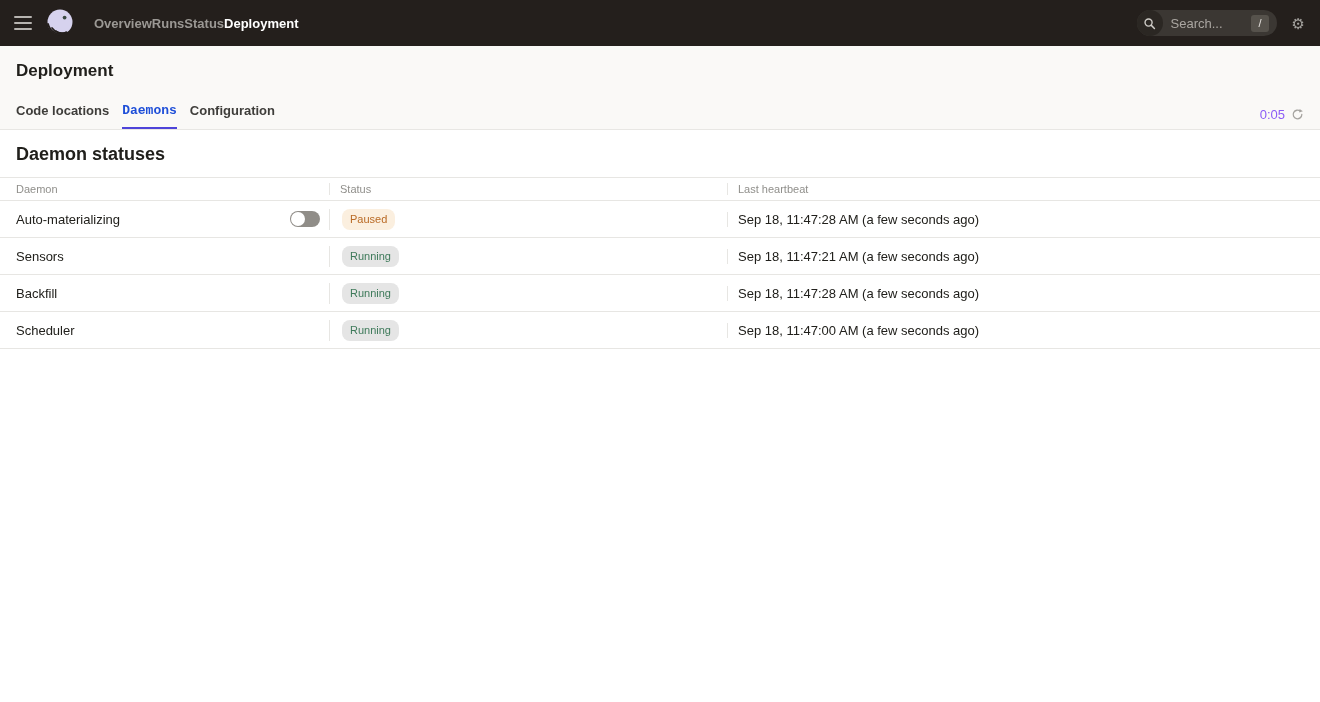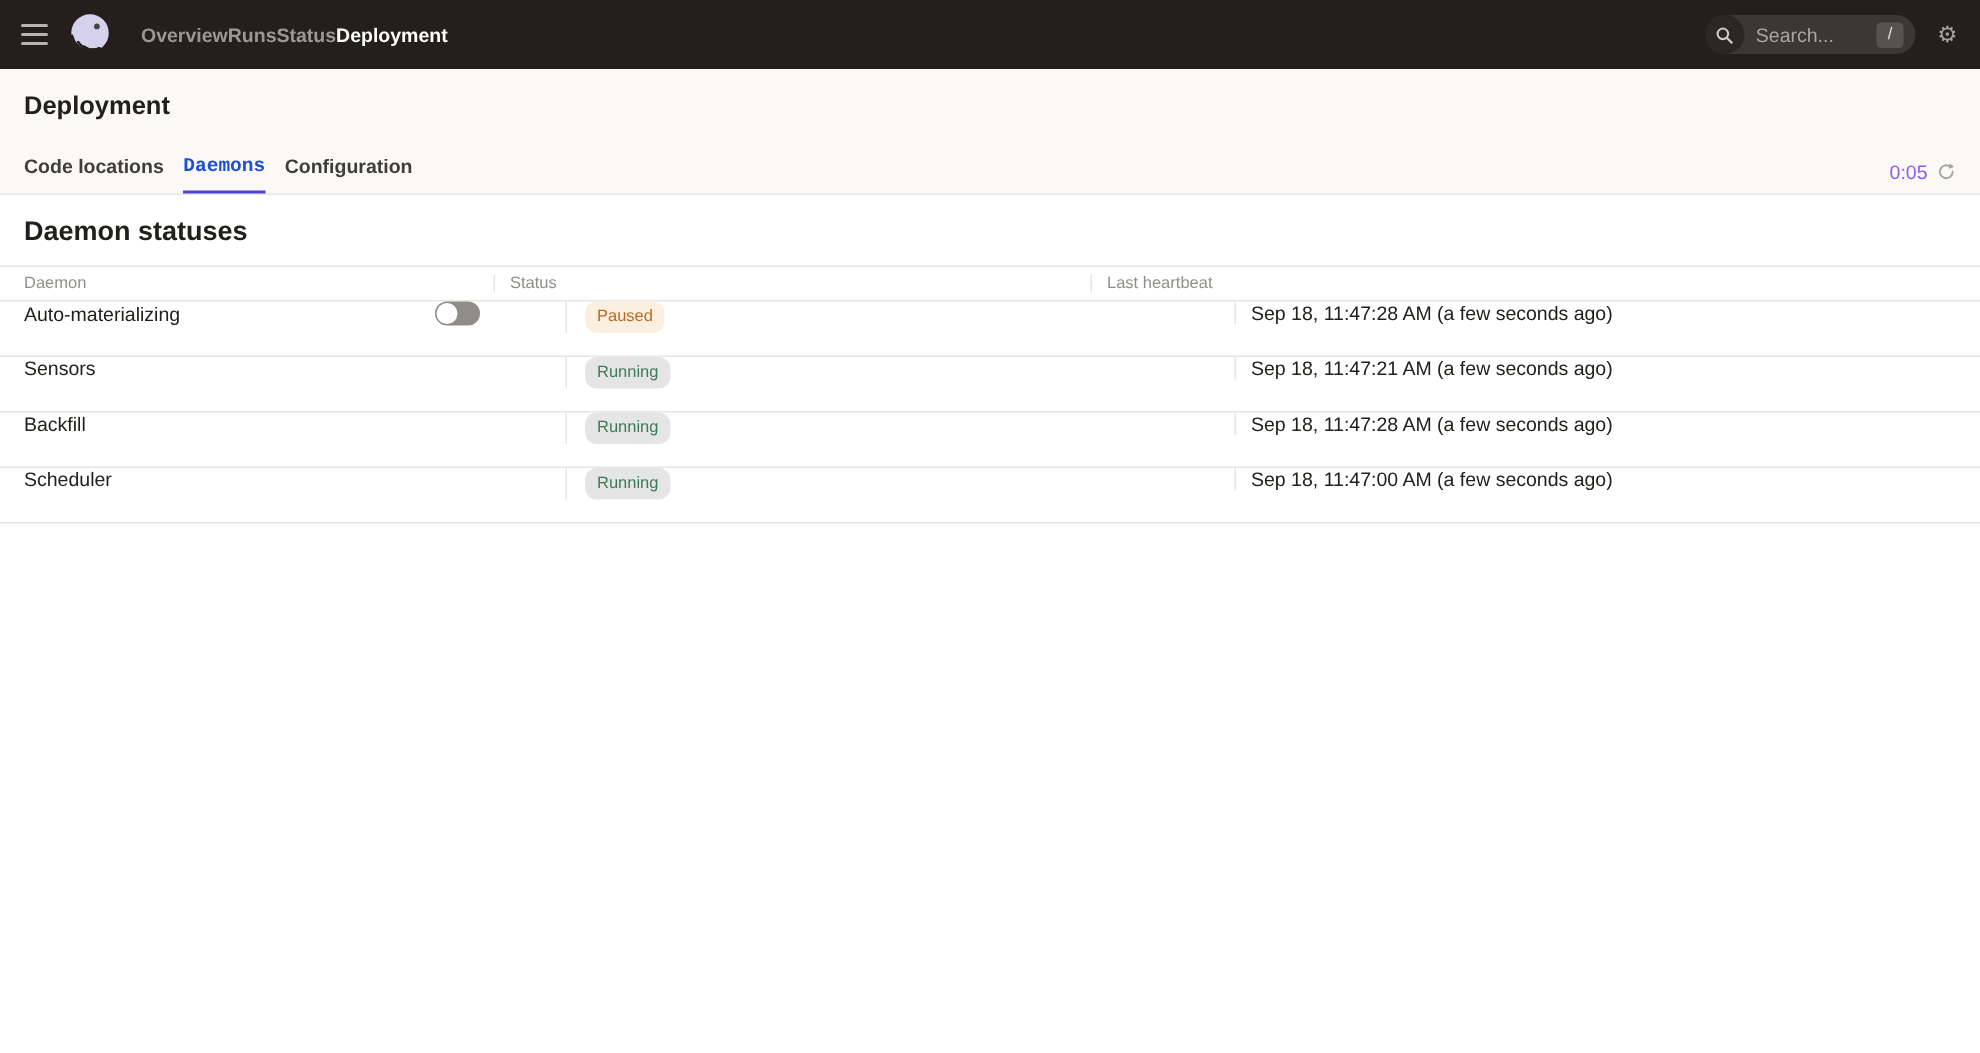--- a/index.html
+++ b/index.html
@@ -92,21 +92,21 @@
   .thead {
     display: flex;
     border-top: 1px solid #e7e6e3;
     border-bottom: 1px solid #e7e6e3;
     height: 24px; align-items: center;
     color: #908f8b; font-size: 11px;
   }
   .tr {
     display: flex;
     border-bottom: 1px solid #e7e6e3;
-    height: 37px; align-items: flex-start; gap: 48px;
+    height: 37px; align-items: center;
   }
   .col-daemon { width: 329px; flex: 0 0 329px; padding-left: 16px; display: flex; align-items: center; }
   .col-status { width: 398px; flex: 0 0 398px; padding-left: 10px; border-left: 1px solid #e7e6e3; display: flex; align-items: center; }
   .col-heartbeat { flex: 1; padding-left: 10px; border-left: 1px solid #e7e6e3; display: flex; align-items: center; }
   .td-text { font-size: 13px; color: #21201c; }
 
   .toggle {
     margin-left: auto; margin-right: 9px;
     width: 30px; height: 16px;
     background: #908d88; border-radius: 999px;

